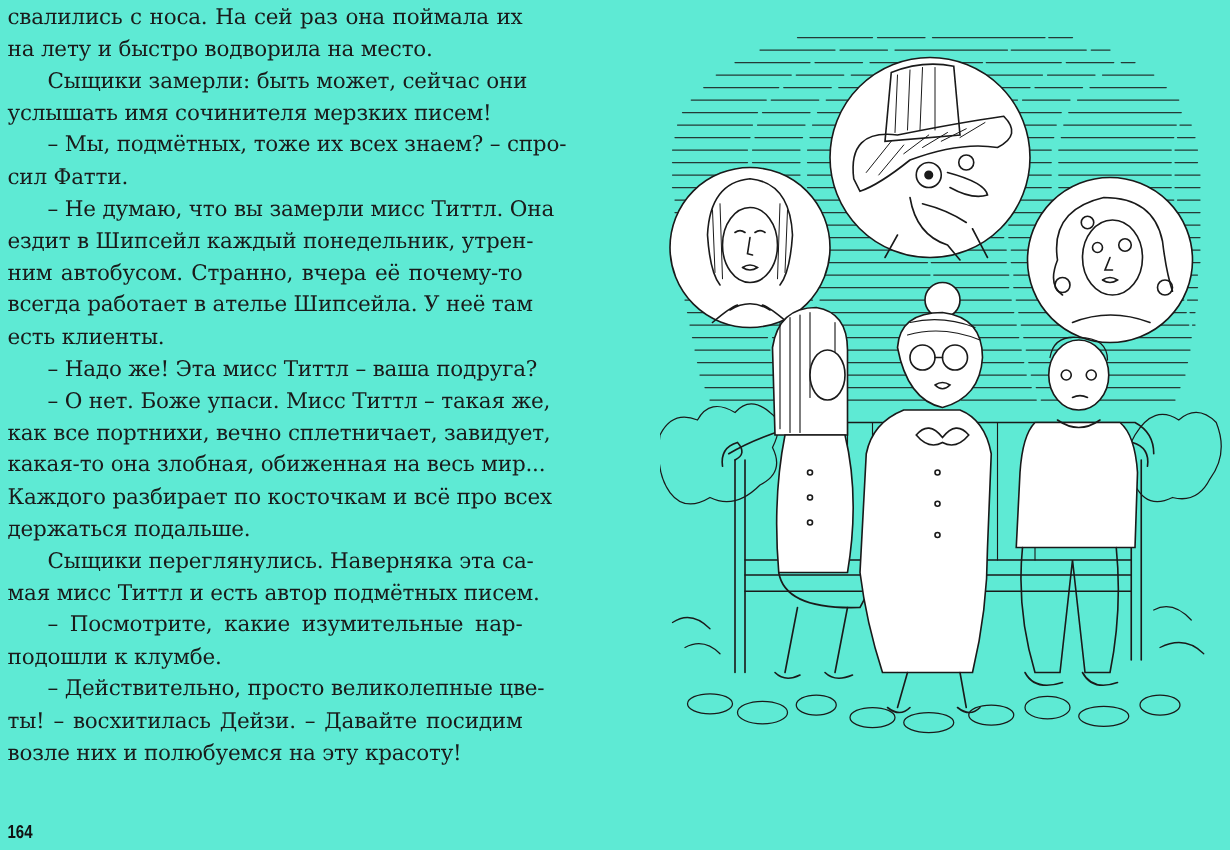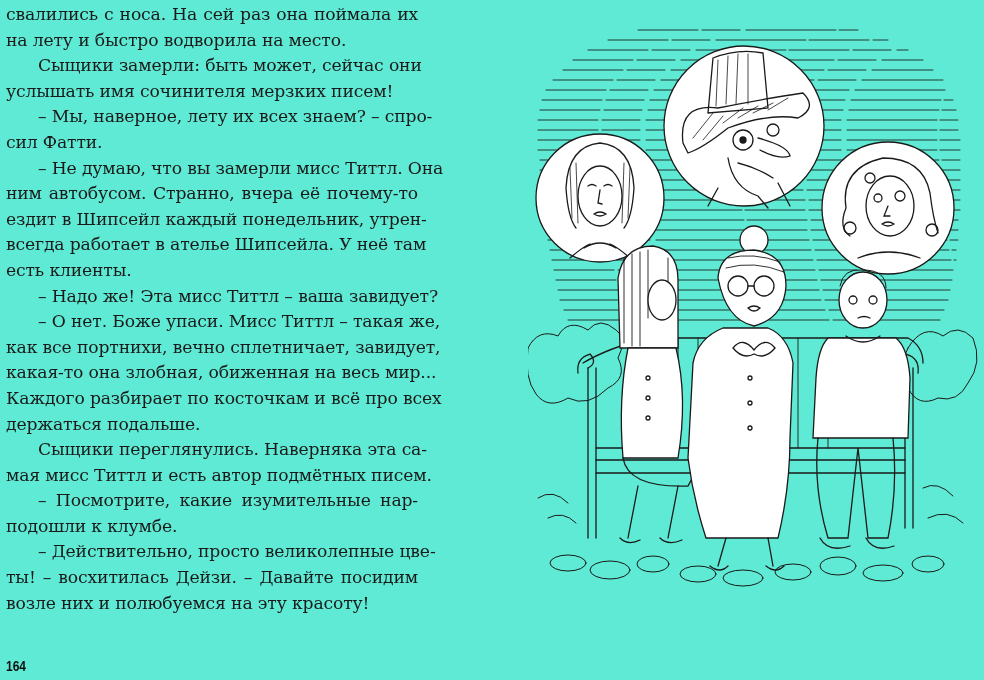--- a/index.html
+++ b/index.html
@@ -27,28 +27,28 @@
   </style>
 </head>
 <body>
 
 <div class="page">
   <div class="text-col" id="text-col">
       <div class="line">свалились с носа. На сей раз она поймала их</div>
       <div class="line last">на лету и быстро водворила на место.</div>
       <div class="line indent">Сыщики замерли: быть может, сейчас они</div>
       <div class="line last">услышать имя сочинителя мерзких писем!</div>
-      <div class="line indent">– Мы, наверное, лету их всех знаем? – спро-</div>
+      <div class="line indent">– Мы, подмётных, тоже их всех знаем? – спро-</div>
       <div class="line last">сил Фатти.</div>
       <div class="line indent">– Не думаю, что вы замерли мисс Титтл. Она</div>
+      <div class="line">ездит в Шипсейл каждый понедельник, утрен-</div>
       <div class="line">ним автобусом. Странно, вчера её почему-то</div>
-      <div class="line">ездит в Шипсейл каждый понедельник, утрен-</div>
       <div class="line">всегда работает в ателье Шипсейла. У неё там</div>
       <div class="line last">есть клиенты.</div>
-      <div class="line indent last">– Надо же! Эта мисс Титтл – ваша завидует?</div>
+      <div class="line indent last">– Надо же! Эта мисс Титтл – ваша подруга?</div>
       <div class="line indent">– О нет. Боже упаси. Мисс Титтл – такая же,</div>
       <div class="line">как все портнихи, вечно сплетничает, завидует,</div>
       <div class="line">какая-то она злобная, обиженная на весь мир...</div>
       <div class="line">Каждого разбирает по косточкам и всё про всех</div>
       <div class="line last">держаться подальше.</div>
       <div class="line indent">Сыщики переглянулись. Наверняка эта са-</div>
       <div class="line last">мая мисс Титтл и есть автор подмётных писем.</div>
       <div class="line indent">– Посмотрите, какие изумительные нар-</div>
       <div class="line last">подошли к клумбе.</div>
       <div class="line indent">– Действительно, просто великолепные цве-</div>

